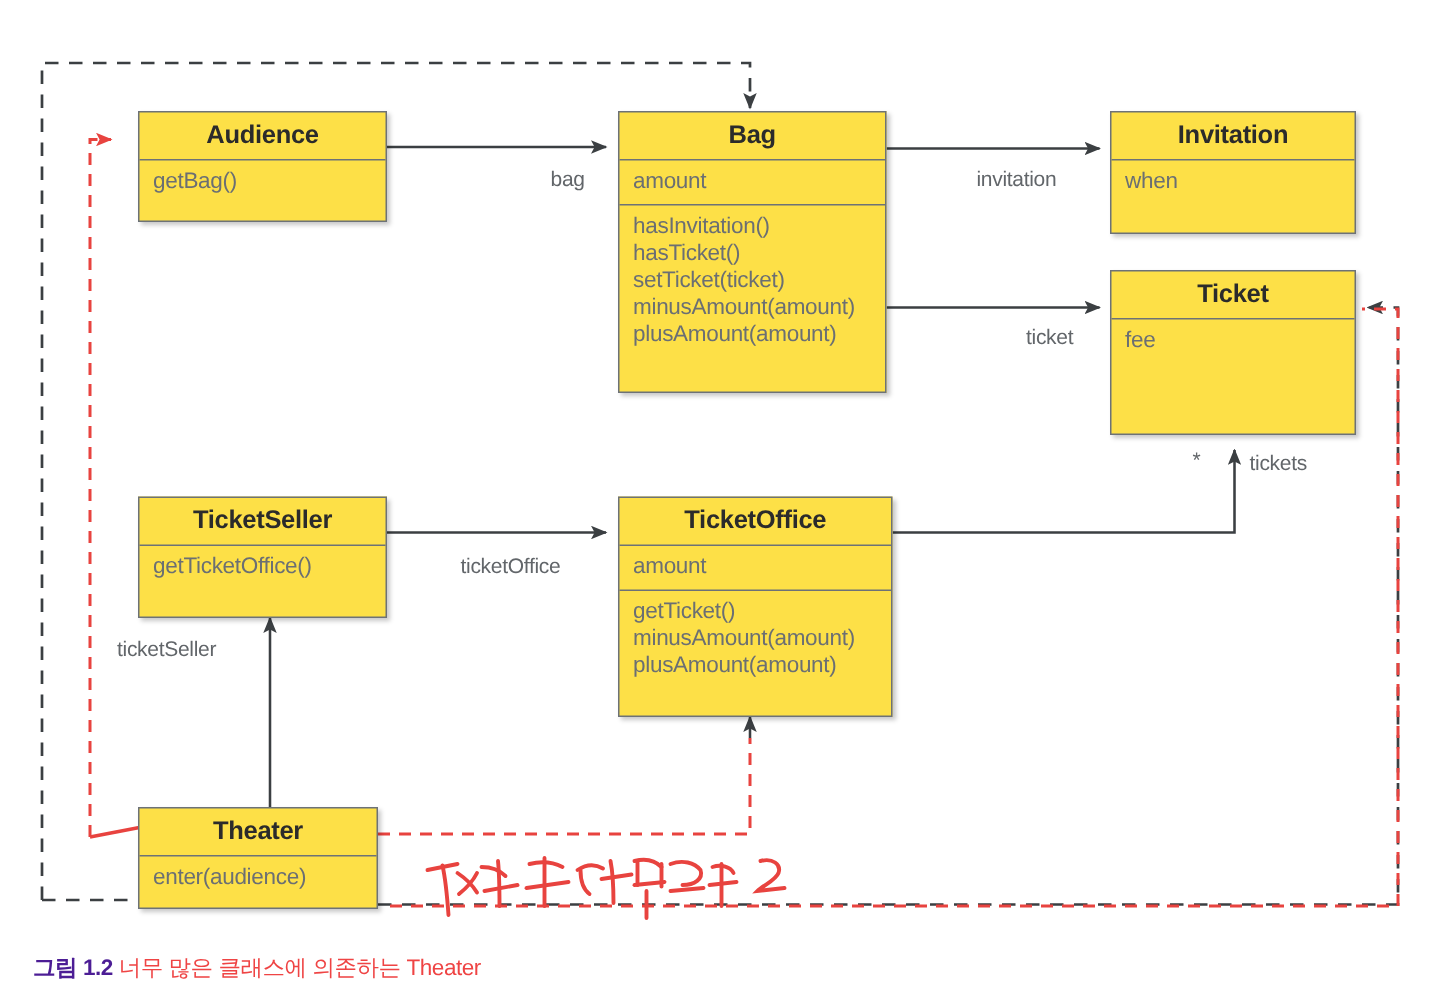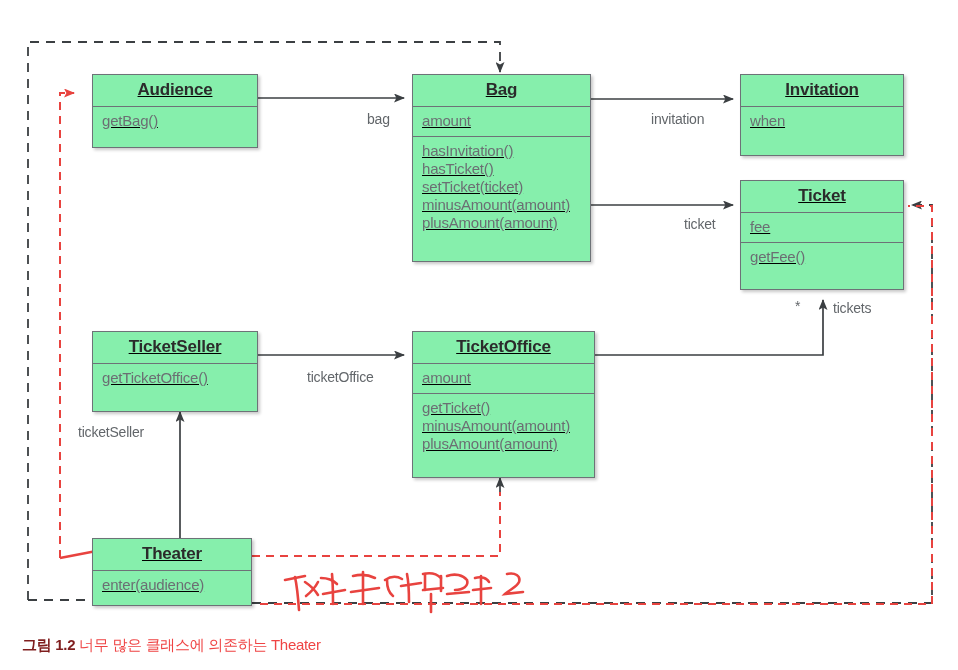--- a/index.html
+++ b/index.html
@@ -7,26 +7,25 @@
     width:958px;height:670px;
     background:#ffffff;
     font-family:"Liberation Sans","DejaVu Sans",sans-serif;
     overflow:hidden;position:relative;
   }
   #stage{position:absolute;left:0;top:0;width:958px;height:670px;}
   svg#wires{position:absolute;left:0;top:0;width:958px;height:670px;pointer-events:none;}
 
   .cls{
     position:absolute;
-    background:#86efac;
+    background:#fde047;
     border:1.3px solid #6d7277;
     box-sizing:border-box;
     box-shadow:2px 2px 3px rgba(0,0,0,0.22);
     z-index:5;
-    text-decoration:underline;
   }
   .cls .cname{
     text-align:center;
     font-weight:bold;
     color:#2b2b2b;
     font-size:17px;
     letter-spacing:-0.2px;
   }
   .sec{border-top:1.3px solid #6d7277;}
   .sec .m{
@@ -54,21 +53,21 @@
     z-index:6;
   }
   .caption{
     position:absolute;
     left:22px;top:636px;
     font-size:15px;
     white-space:nowrap;
     letter-spacing:-0.3px;
     z-index:8;
   }
-  .caption .fig{color:#7f1d1d;font-weight:bold;margin-top:47px;}
+  .caption .fig{color:#4c1d95;font-weight:bold;margin-top:47px;}
   .caption .txt{color:#ef4444;}
   .hand{
     position:absolute;
     z-index:9;
     pointer-events:none;
   }
 </style>
 </head>
 <body>
 
@@ -137,23 +136,20 @@
     <div class="cname pad">Invitation</div>
     <div class="sec pad">
       <div class="m">when</div>
     </div>
   </div>
 
   <div class="cls" style="left:740px;top:180px;width:164px;height:110px;">
     <div class="cname pad">Ticket</div>
     <div class="sec pad">
       <div class="m">fee</div>
-    </div>
-    <div class="sec pad">
-      <div class="m">getFee()</div>
     </div>
   </div>
 
   <div class="cls" style="left:92px;top:331px;width:166px;height:81px;">
     <div class="cname pad">TicketSeller</div>
     <div class="sec pad">
       <div class="m">getTicketOffice()</div>
     </div>
   </div>
 

